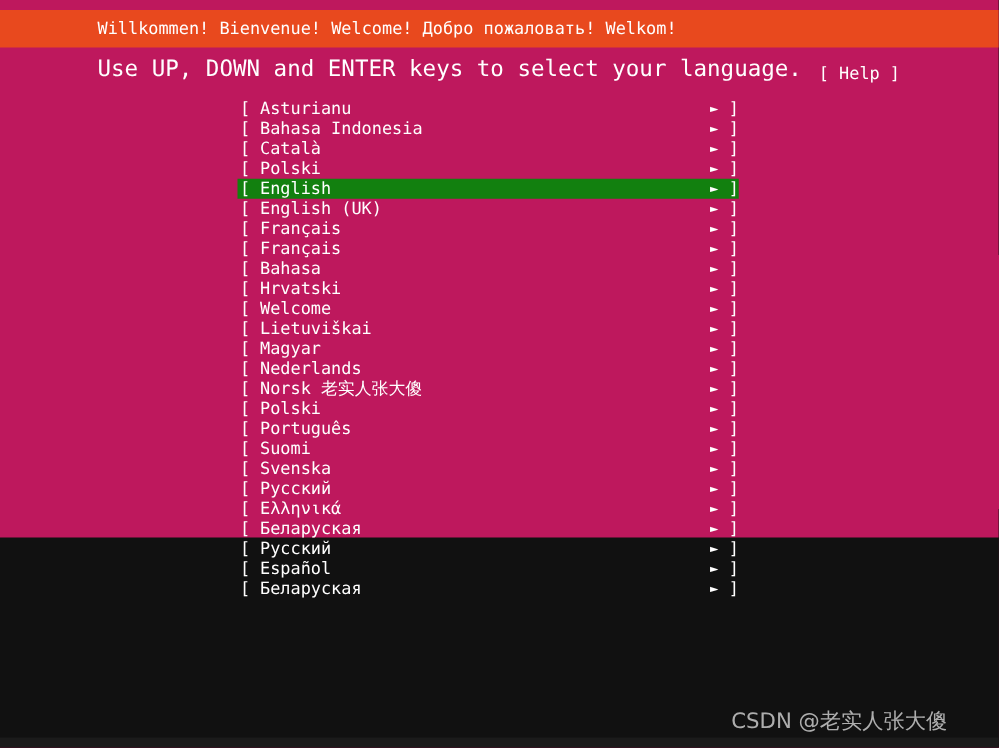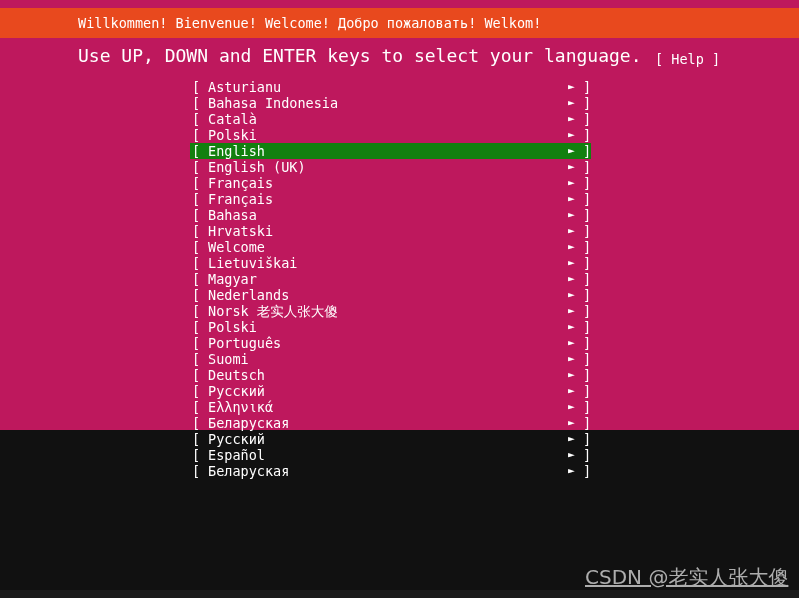--- a/index.html
+++ b/index.html
@@ -114,26 +114,25 @@
     top: 590px;
     width: 799px;
     height: 8px;
     background: #1b1b1b;
   }
   #watermark {
     position: absolute;
     left: 585px;
     top: 566px;
     font-family: "DejaVu Sans", "Liberation Sans", sans-serif;
-    font-size: 20px;
+    font-size: 17px;
     line-height: 22px;
     color: #c9c9c9;
     white-space: pre;
     opacity: 0.85;
-    text-decoration: underline;
   }
 </style>
 </head>
 <body>
 
 <div id="installer-screen">
 
   <div id="header-bar">
     <div id="header-title">Willkommen! Bienvenue! Welcome! Добро пожаловать! Welkom!</div>
     <div id="help-button">[ Help ]</div>
@@ -153,21 +152,21 @@
       <div class="language-row"><span class="row-open-bracket">[</span><span class="row-label">Bahasa</span><span class="row-arrow-icon">►</span><span class="row-close-bracket">]</span></div>
       <div class="language-row"><span class="row-open-bracket">[</span><span class="row-label">Hrvatski</span><span class="row-arrow-icon">►</span><span class="row-close-bracket">]</span></div>
       <div class="language-row"><span class="row-open-bracket">[</span><span class="row-label">Welcome</span><span class="row-arrow-icon">►</span><span class="row-close-bracket">]</span></div>
       <div class="language-row"><span class="row-open-bracket">[</span><span class="row-label">Lietuviškai</span><span class="row-arrow-icon">►</span><span class="row-close-bracket">]</span></div>
       <div class="language-row"><span class="row-open-bracket">[</span><span class="row-label">Magyar</span><span class="row-arrow-icon">►</span><span class="row-close-bracket">]</span></div>
       <div class="language-row"><span class="row-open-bracket">[</span><span class="row-label">Nederlands</span><span class="row-arrow-icon">►</span><span class="row-close-bracket">]</span></div>
       <div class="language-row"><span class="row-open-bracket">[</span><span class="row-label">Norsk 老实人张大傻</span><span class="row-arrow-icon">►</span><span class="row-close-bracket">]</span></div>
       <div class="language-row"><span class="row-open-bracket">[</span><span class="row-label">Polski</span><span class="row-arrow-icon">►</span><span class="row-close-bracket">]</span></div>
       <div class="language-row"><span class="row-open-bracket">[</span><span class="row-label">Português</span><span class="row-arrow-icon">►</span><span class="row-close-bracket">]</span></div>
       <div class="language-row"><span class="row-open-bracket">[</span><span class="row-label">Suomi</span><span class="row-arrow-icon">►</span><span class="row-close-bracket">]</span></div>
-      <div class="language-row"><span class="row-open-bracket">[</span><span class="row-label">Deutsch</span><span class="row-arrow-icon">►</span><span class="row-close-bracket">]</span></div>
+      <div class="language-row"><span class="row-open-bracket">[</span><span class="row-label">Svenska</span><span class="row-arrow-icon">►</span><span class="row-close-bracket">]</span></div>
       <div class="language-row"><span class="row-open-bracket">[</span><span class="row-label">Русский</span><span class="row-arrow-icon">►</span><span class="row-close-bracket">]</span></div>
       <div class="language-row"><span class="row-open-bracket">[</span><span class="row-label">Ελληνικά</span><span class="row-arrow-icon">►</span><span class="row-close-bracket">]</span></div>
       <div class="language-row"><span class="row-open-bracket">[</span><span class="row-label">Беларуская</span><span class="row-arrow-icon">►</span><span class="row-close-bracket">]</span></div>
       <div class="language-row"><span class="row-open-bracket">[</span><span class="row-label">Русский</span><span class="row-arrow-icon">►</span><span class="row-close-bracket">]</span></div>
       <div class="language-row"><span class="row-open-bracket">[</span><span class="row-label">Español</span><span class="row-arrow-icon">►</span><span class="row-close-bracket">]</span></div>
       <div class="language-row"><span class="row-open-bracket">[</span><span class="row-label">Беларуская</span><span class="row-arrow-icon">►</span><span class="row-close-bracket">]</span></div>
     </div>
 
   <div id="bottom-bar"></div>
 

